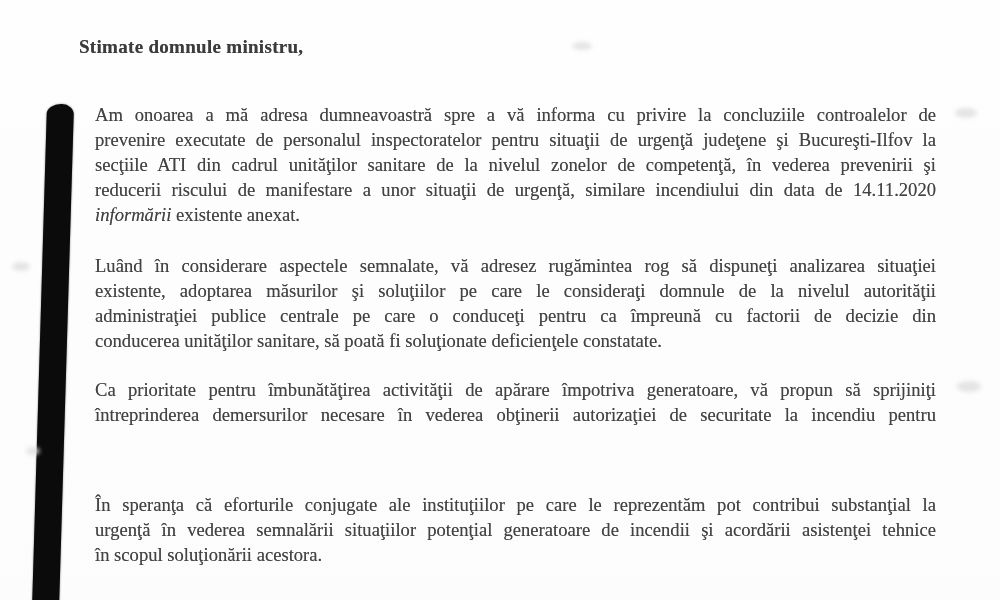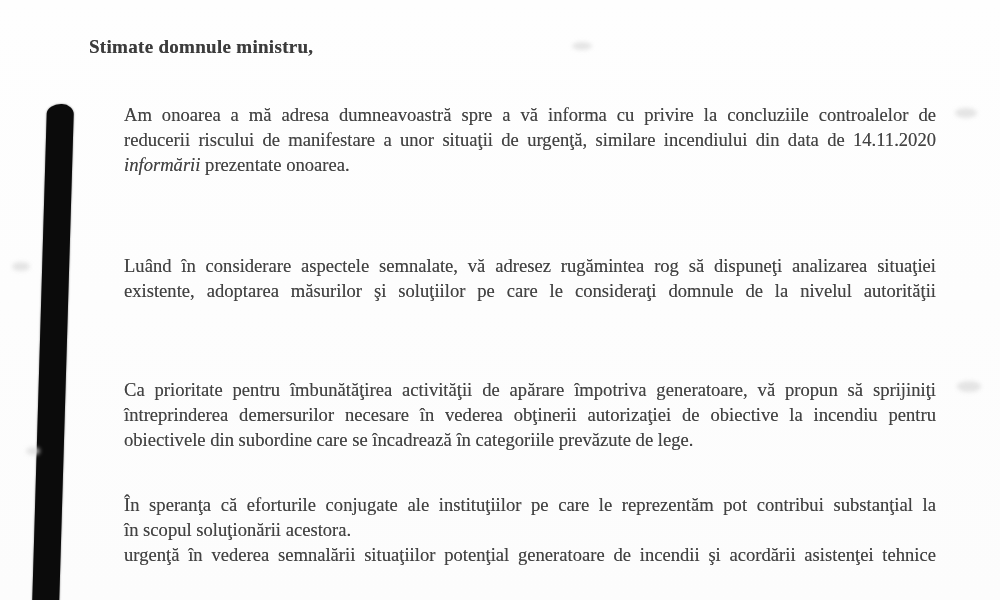--- a/index.html
+++ b/index.html
@@ -9,21 +9,21 @@
     position: relative;
     overflow: hidden;
     font-family: "Liberation Serif", "DejaVu Serif", serif;
   }
   .page {
     position: absolute; inset: 0;
     background: linear-gradient(180deg, #fefefe 0%, #fcfcfc 100%);
   }
   .salutation {
     position: absolute;
-    left: 89px; top: 36px;
+    left: 79px; top: 36px;
     font-weight: bold;
     font-size: 19px;
     color: #3c3c3c;
     letter-spacing: 0.3px;
     text-shadow: 0 0 0.6px rgba(70,70,70,0.65);
   }
   .paragraphs { position: absolute; inset: 0; }
   .para {
     position: absolute;
     left: 95px;
@@ -34,21 +34,20 @@
     text-shadow: 0 0 0.6px rgba(70,70,70,0.6);
   }
   .p1 { top: 102px; }
   .p2 { top: 253px; }
   .p3 { top: 377px; }
   .p4 { top: 492px; }
   .line {
     text-align: justify;
     text-align-last: justify;
     white-space: normal;
-    margin-left: 29px;
   }
   .line.last {
     text-align-last: left;
   }
   .line em { }
   .scan-bar {
     position: absolute;
     left: 47px; top: 104px;
     width: 27px; height: 500px;
     background: #0b0b0b;
@@ -79,31 +78,34 @@
   <div class="smudge s2"></div>
   <div class="smudge s3"></div>
   <div class="smudge s4"></div>
   <div class="smudge s5"></div>
 
   <div class="salutation">Stimate domnule ministru,</div>
 
   <div class="paragraphs">
       <div class="para p1">
         <div class="line"><span>Am onoarea a mă adresa dumneavoastră spre a vă informa cu privire la concluziile controalelor de</span></div>
+        <div class="line"><span>prevenire executate de personalul inspectoratelor pentru situaţii de urgenţă judeţene şi Bucureşti-Ilfov la</span></div>
+        <div class="line"><span>secţiile ATI din cadrul unităţilor sanitare de la nivelul zonelor de competenţă, în vederea prevenirii şi</span></div>
         <div class="line"><span>reducerii riscului de manifestare a unor situaţii de urgenţă, similare incendiului din data de 14.11.2020</span></div>
-        <div class="line last"><em>informării</em><span> prezentate onoarea.</span></div>
+        <div class="line last"><em>informării</em><span> existente anexat.</span></div>
       </div>
       <div class="para p2">
         <div class="line"><span>Luând în considerare aspectele semnalate, vă adresez rugămintea rog să dispuneţi analizarea situaţiei</span></div>
         <div class="line"><span>existente, adoptarea măsurilor şi soluţiilor pe care le consideraţi domnule de la nivelul autorităţii</span></div>
+        <div class="line"><span>administraţiei publice centrale pe care o conduceţi pentru ca împreună cu factorii de decizie din</span></div>
+        <div class="line last"><span>conducerea unităţilor sanitare, să poată fi soluţionate deficienţele constatate.</span></div>
       </div>
       <div class="para p3">
         <div class="line"><span>Ca prioritate pentru îmbunătăţirea activităţii de apărare împotriva generatoare, vă propun să sprijiniţi</span></div>
-        <div class="line"><span>întreprinderea demersurilor necesare în vederea obţinerii autorizaţiei de obiective la incendiu pentru</span></div>
-        <div class="line last"><span>obiectivele din subordine care se încadrează în categoriile prevăzute de lege.</span></div>
+        <div class="line"><span>întreprinderea demersurilor necesare în vederea obţinerii autorizaţiei de securitate la incendiu pentru</span></div>
       </div>
       <div class="para p4">
         <div class="line"><span>În speranţa că eforturile conjugate ale instituţiilor pe care le reprezentăm pot contribui substanţial la</span></div>
+        <div class="line"><span>urgenţă în vederea semnalării situaţiilor potenţial generatoare de incendii şi acordării asistenţei tehnice</span></div>
         <div class="line last"><span>în scopul soluţionării acestora.</span></div>
-        <div class="line"><span>urgenţă în vederea semnalării situaţiilor potenţial generatoare de incendii şi acordării asistenţei tehnice</span></div>
       </div>
     </div>
 </div>
 
 </body></html>

